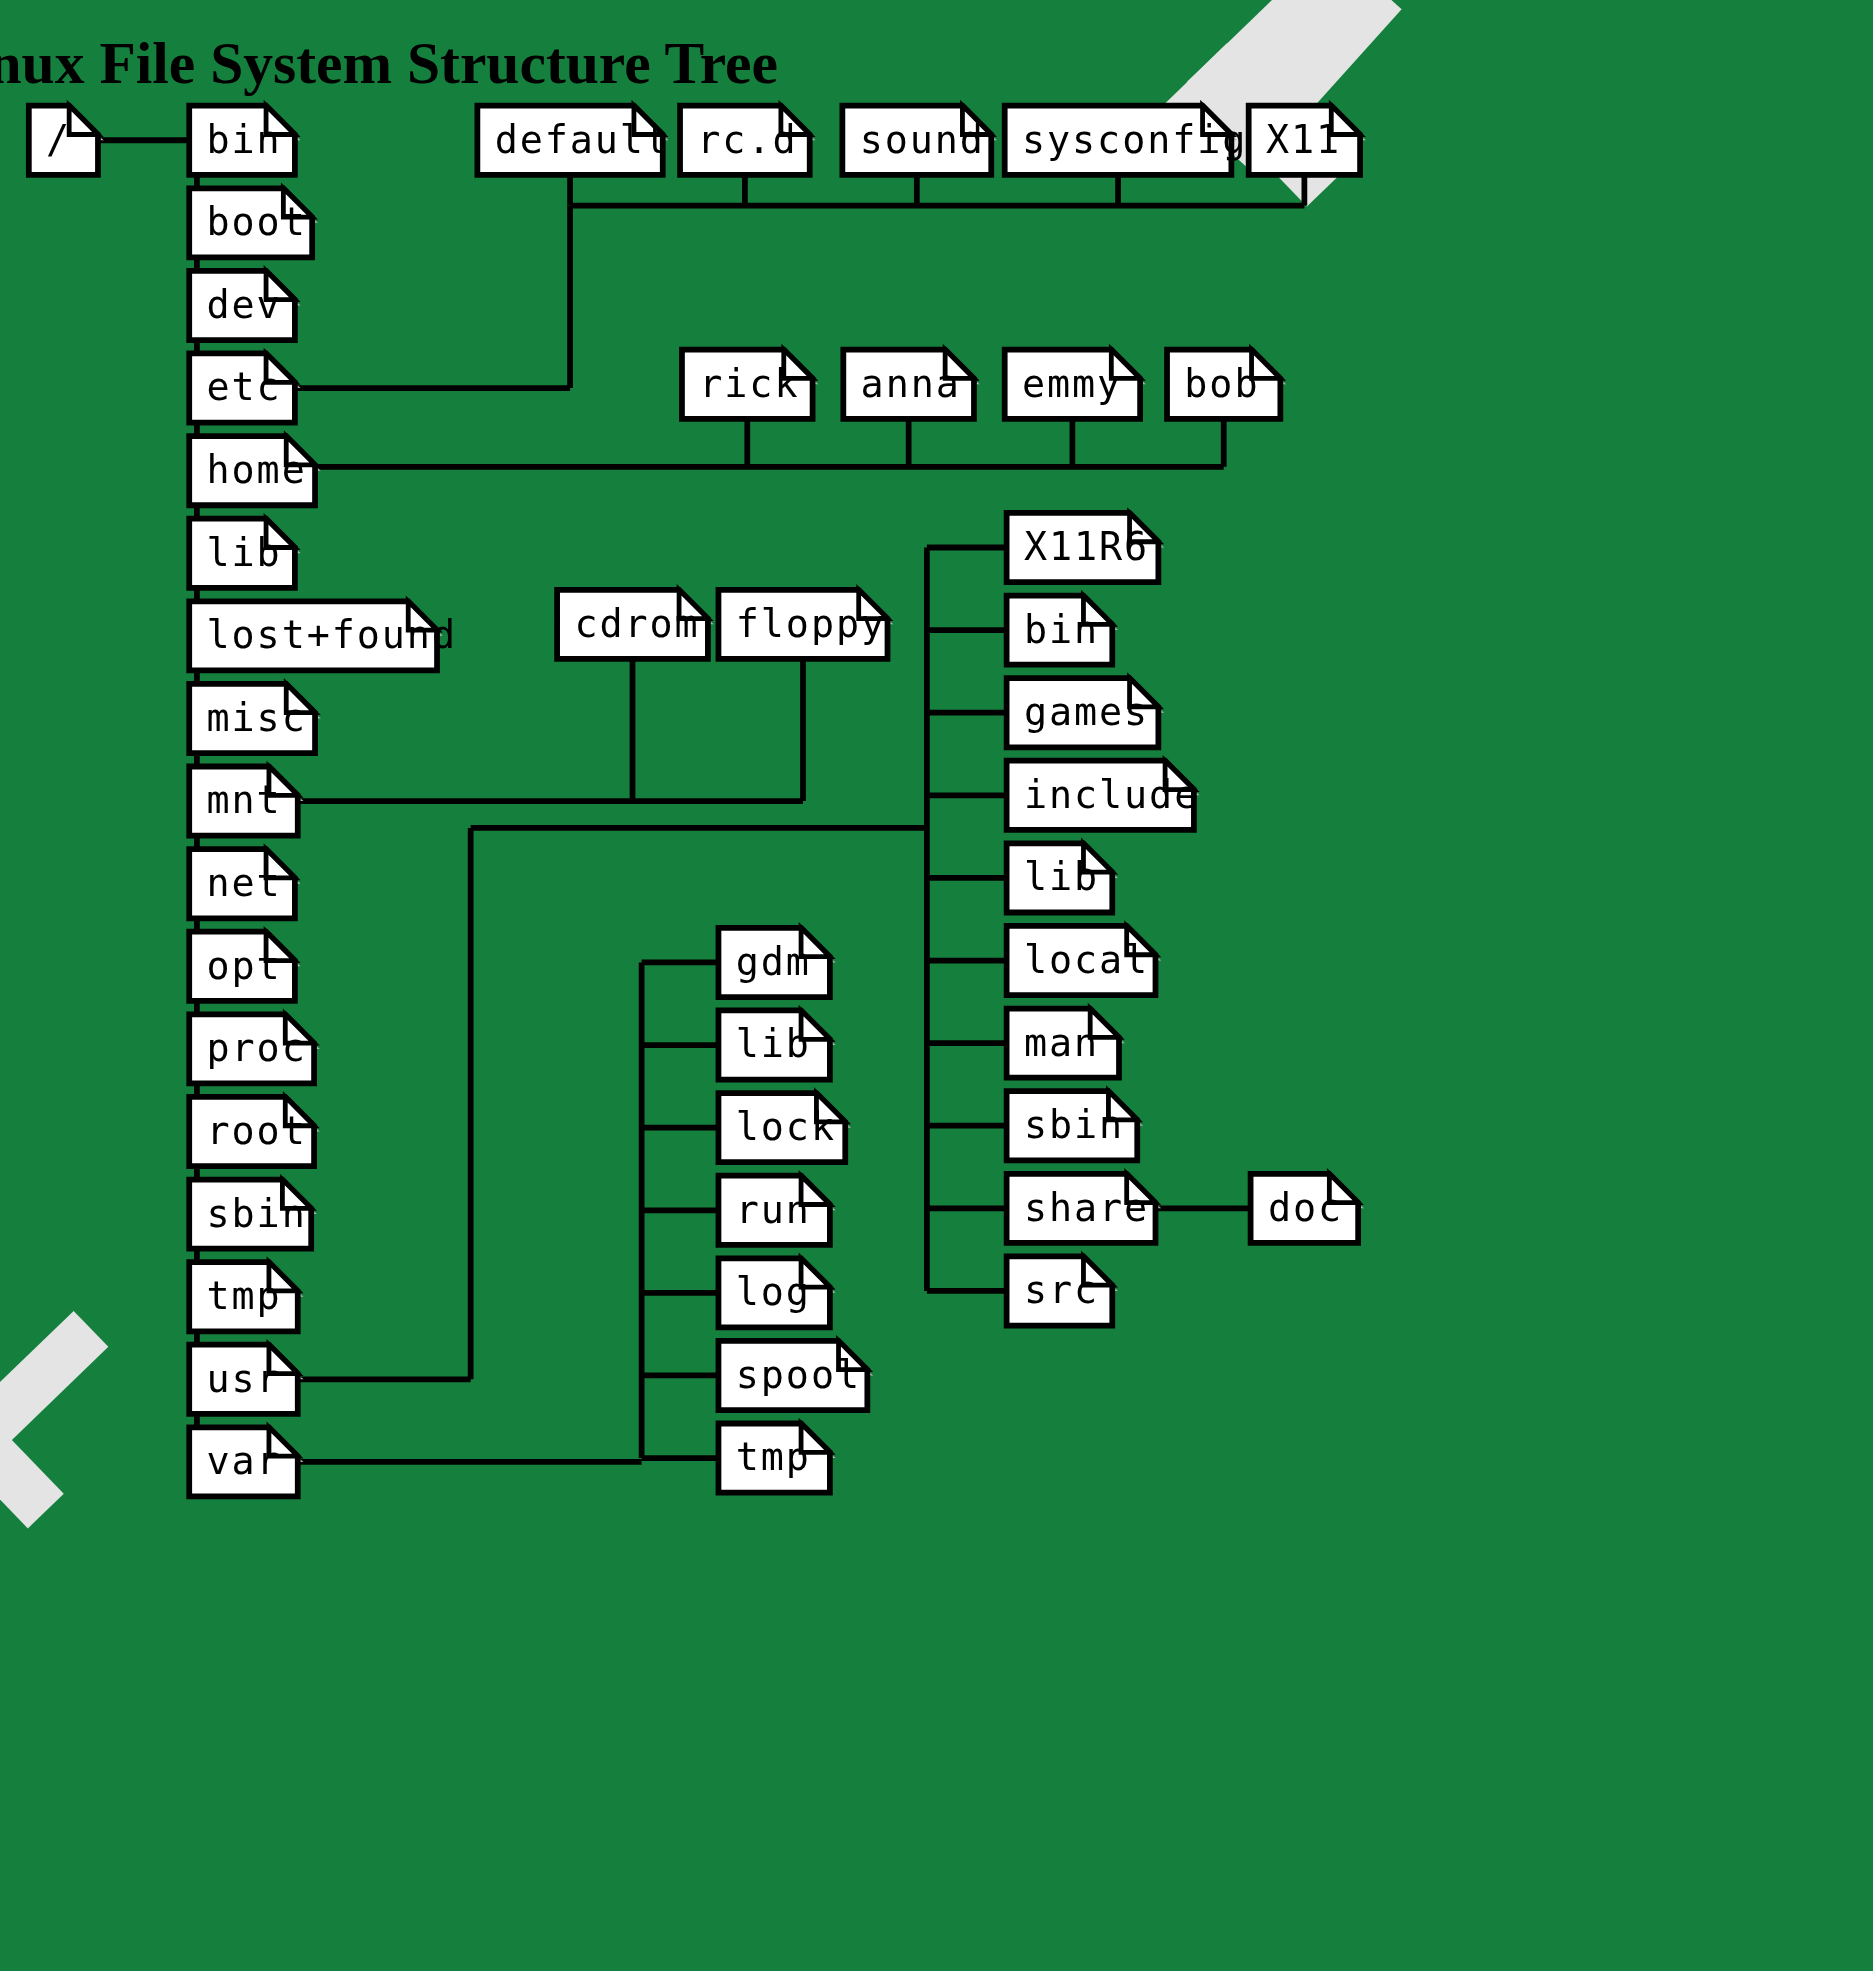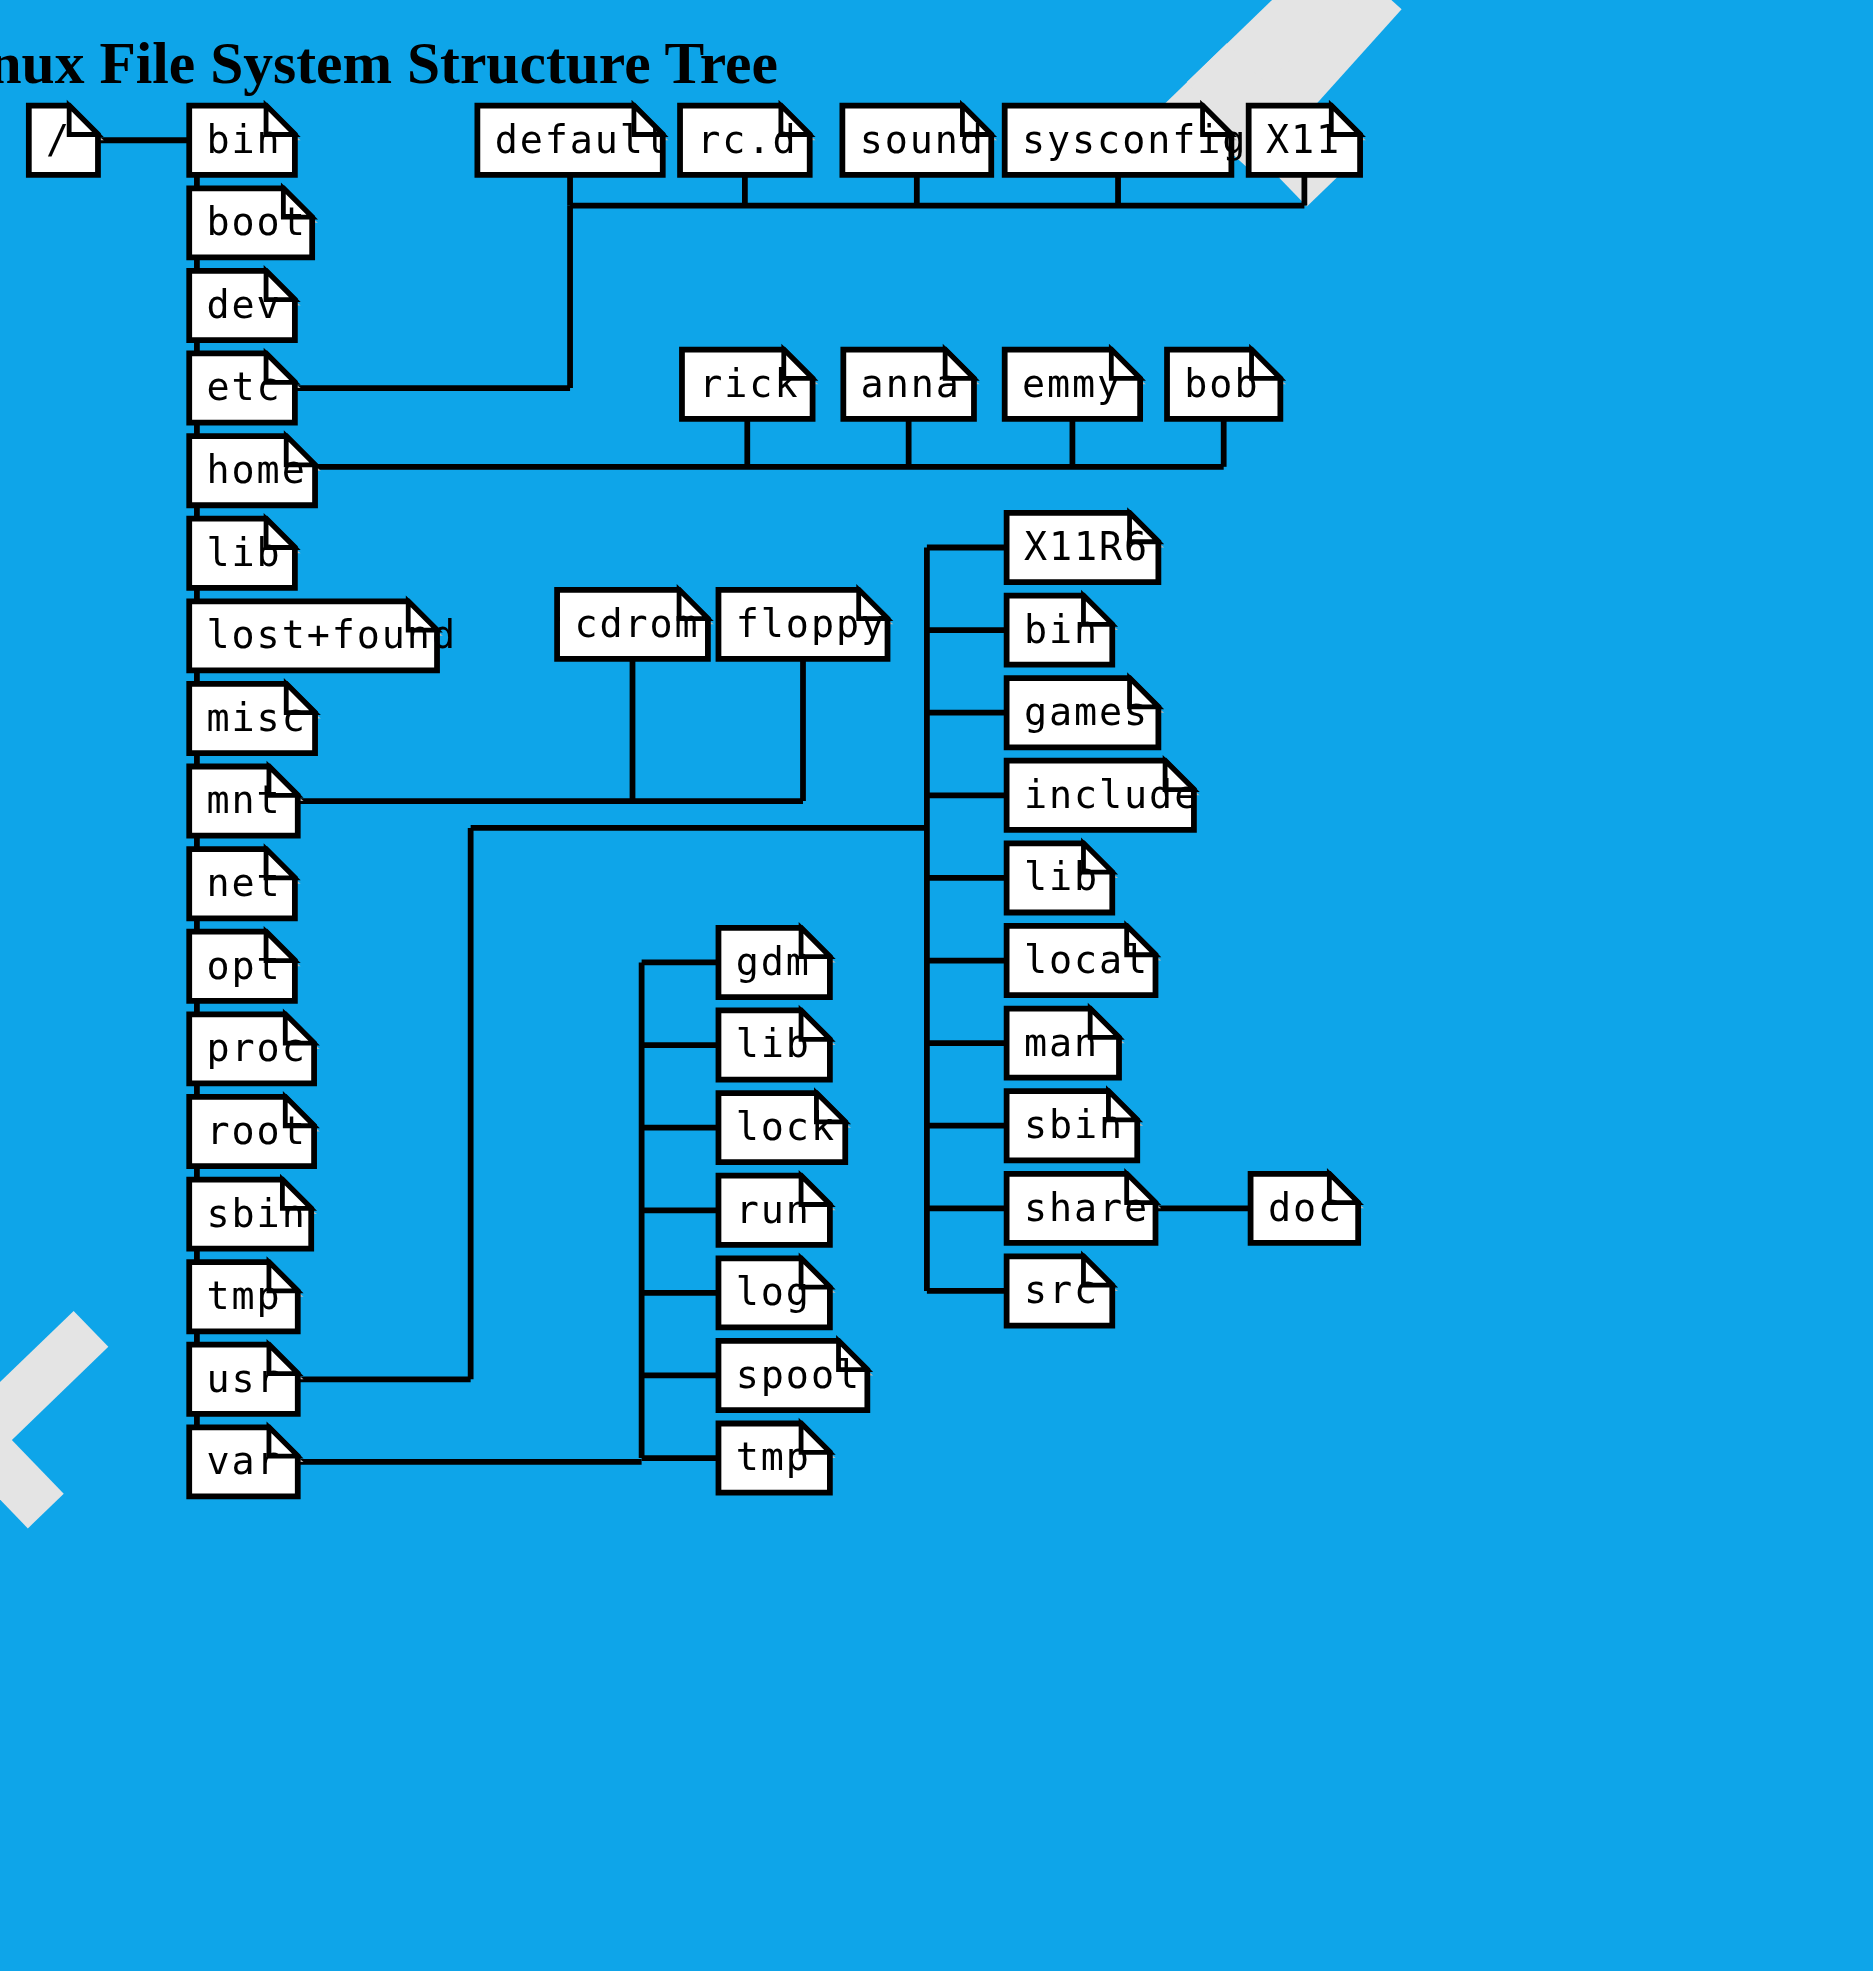--- a/index.html
+++ b/index.html
@@ -1,18 +1,18 @@
 <!DOCTYPE html>
 <html><head>
 <meta charset="utf-8">
 <style>
   html,body{margin:0;padding:0;background:#ffffff;}
   body{width:1873px;height:1971px;overflow:hidden;
        font-family:"Liberation Serif", serif;}
-  #stage{position:relative;width:1873px;height:1971px;background:#0ea5e9;}
+  #stage{position:relative;width:1873px;height:1971px;background:#15803d;}
   #diagram{position:absolute;inset:0;}
   .wm{fill:#e4e4e4;}
   .node-rect{fill:#ffffff;stroke:#000000;stroke-width:6;}
   .node-fold{fill:#ffffff;stroke:#000000;stroke-width:5;}
   .node-shadow{fill:#b8b8b8;}
   .edge{stroke:#000000;stroke-width:6;fill:none;stroke-linecap:butt;}
   .node-label{font-family:"DejaVu Sans Mono","Liberation Mono",monospace;
               font-size:40px;fill:#000;letter-spacing:2px;
               dominant-baseline:middle;}
   .title-text{font-family:"Liberation Serif","DejaVu Serif",serif;

